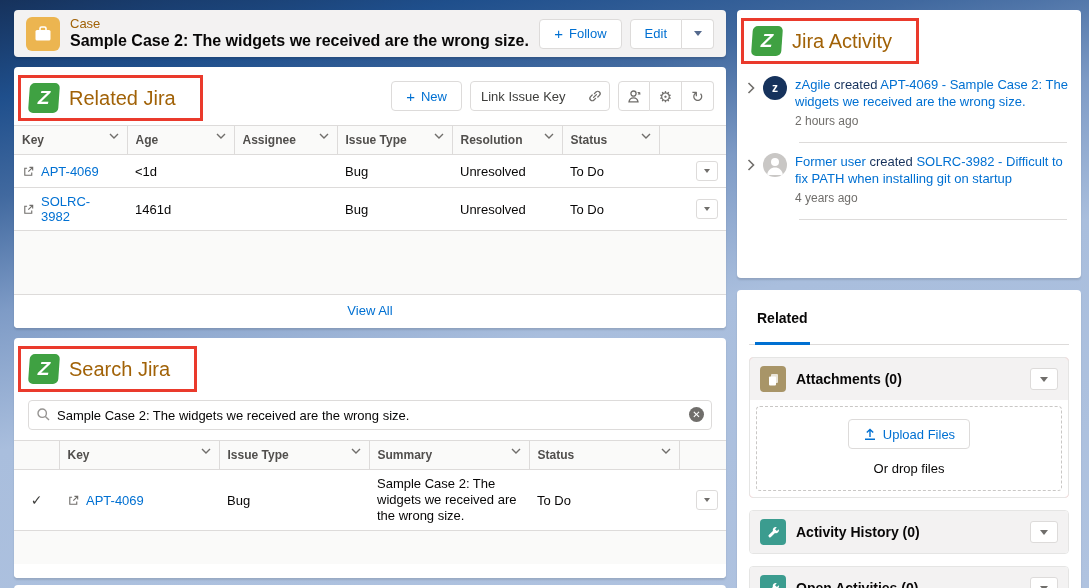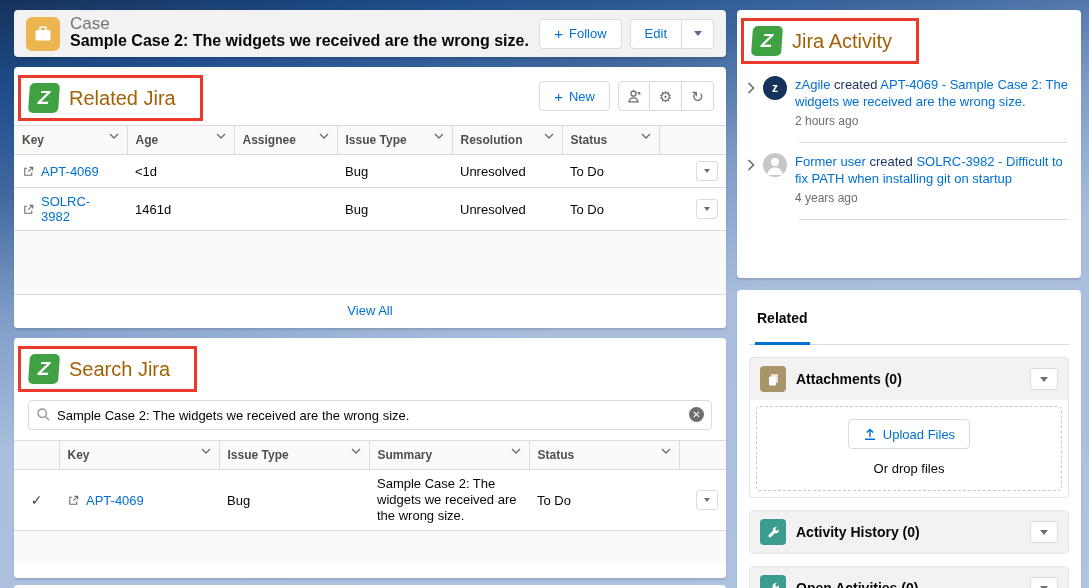--- a/index.html
+++ b/index.html
@@ -11,21 +11,21 @@
     color: #080707;
   }
   .col-left  { position: absolute; left: 14px;  width: 712px; top: 0; }
   .col-right { position: absolute; left: 737px; width: 344px; top: 0; }
   .card { background: #fff; border-radius: 4px; box-shadow: 0 2px 2px rgba(0,0,0,.12); position: absolute; left: 0; right: 0; overflow: hidden; }
 
   
   .hdr-card { top: 10px; height: 47px; background: #f3f2f2; display: flex; align-items: center; padding: 0 12px; }
   .entity-icon { width: 34px; height: 34px; border-radius: 6px; background: #ecb550; display: flex; align-items: center; justify-content: center; flex: 0 0 auto; }
   .hdr-text { margin-left: 10px; flex: 1 1 auto; min-width: 0; }
-  .hdr-kicker { font-size: 17px; color: #737373; line-height: 14px; }
+  .hdr-kicker { font-size: 13px; color: #a16207; line-height: 14px; }
   .hdr-title { font-size: 16px; font-weight: bold; color: #080707; line-height: 19px; white-space: nowrap; }
   .hdr-actions { display: flex; align-items: center; gap: 8px; flex: 0 0 auto; }
 
   .btn { display: inline-flex; align-items: center; justify-content: center; gap: 6px; height: 30px;
          background: #fff; border: 1px solid #dddbda; border-radius: 4px; color: #0070d2;
          font-size: 13px; padding: 0 14px; cursor: pointer; white-space: nowrap; }
   .btn .plus { font-size: 15px; line-height: 1; }
   .btn-group { display: inline-flex; }
   .btn-group .btn { border-radius: 0; border-left-width: 0; }
   .btn-group .btn:first-child { border-radius: 4px 0 0 4px; border-left-width: 1px; }
@@ -140,20 +140,26 @@
     <div class="panel-head">
       <div class="red-box" style="margin-left:4px;">
         <div class="zicon">Z</div>
         <span class="panel-title">Related Jira</span>
       </div>
       <div class="head-tools">
         <button class="btn">
           <span class="plus">+</span>
           <span>New</span>
         </button>
+        <span class="link-input-wrap">
+          <input class="link-input" type="text" placeholder="Link Issue Key" style="">
+          <svg class="link-input-icon" width="16" height="16" viewBox="0 0 16 16">
+            <path d="M6.6 9.4l2.8-2.8M5.2 7L3.6 8.6a2.4 2.4 0 0 0 3.4 3.4L8.6 10.4M10.8 9l1.6-1.6a2.4 2.4 0 0 0-3.4-3.4L7.4 5.6" fill="none" stroke="#706e6b" stroke-width="1.3" stroke-linecap="round"></path>
+          </svg>
+        </span>
         <span class="btn-group">
           <button class="btn icon-btn">
             <svg width="15" height="15" viewBox="0 0 15 15">
               <circle cx="6.5" cy="4.6" r="2.6" fill="none" stroke="#706e6b" stroke-width="1.3"></circle>
               <path d="M2 12.8c.4-2.6 2.2-4 4.5-4s4.1 1.4 4.5 4z" fill="none" stroke="#706e6b" stroke-width="1.3"></path>
               <path d="M11 5.5l1.8-2M12.8 3.5v2.2M12.8 3.5h-2.2" stroke="#706e6b" stroke-width="1.1" fill="none"></path>
             </svg>
           </button>
           <button class="btn icon-btn">
             <span style="font-size:15px;line-height:1;">⚙</span>

